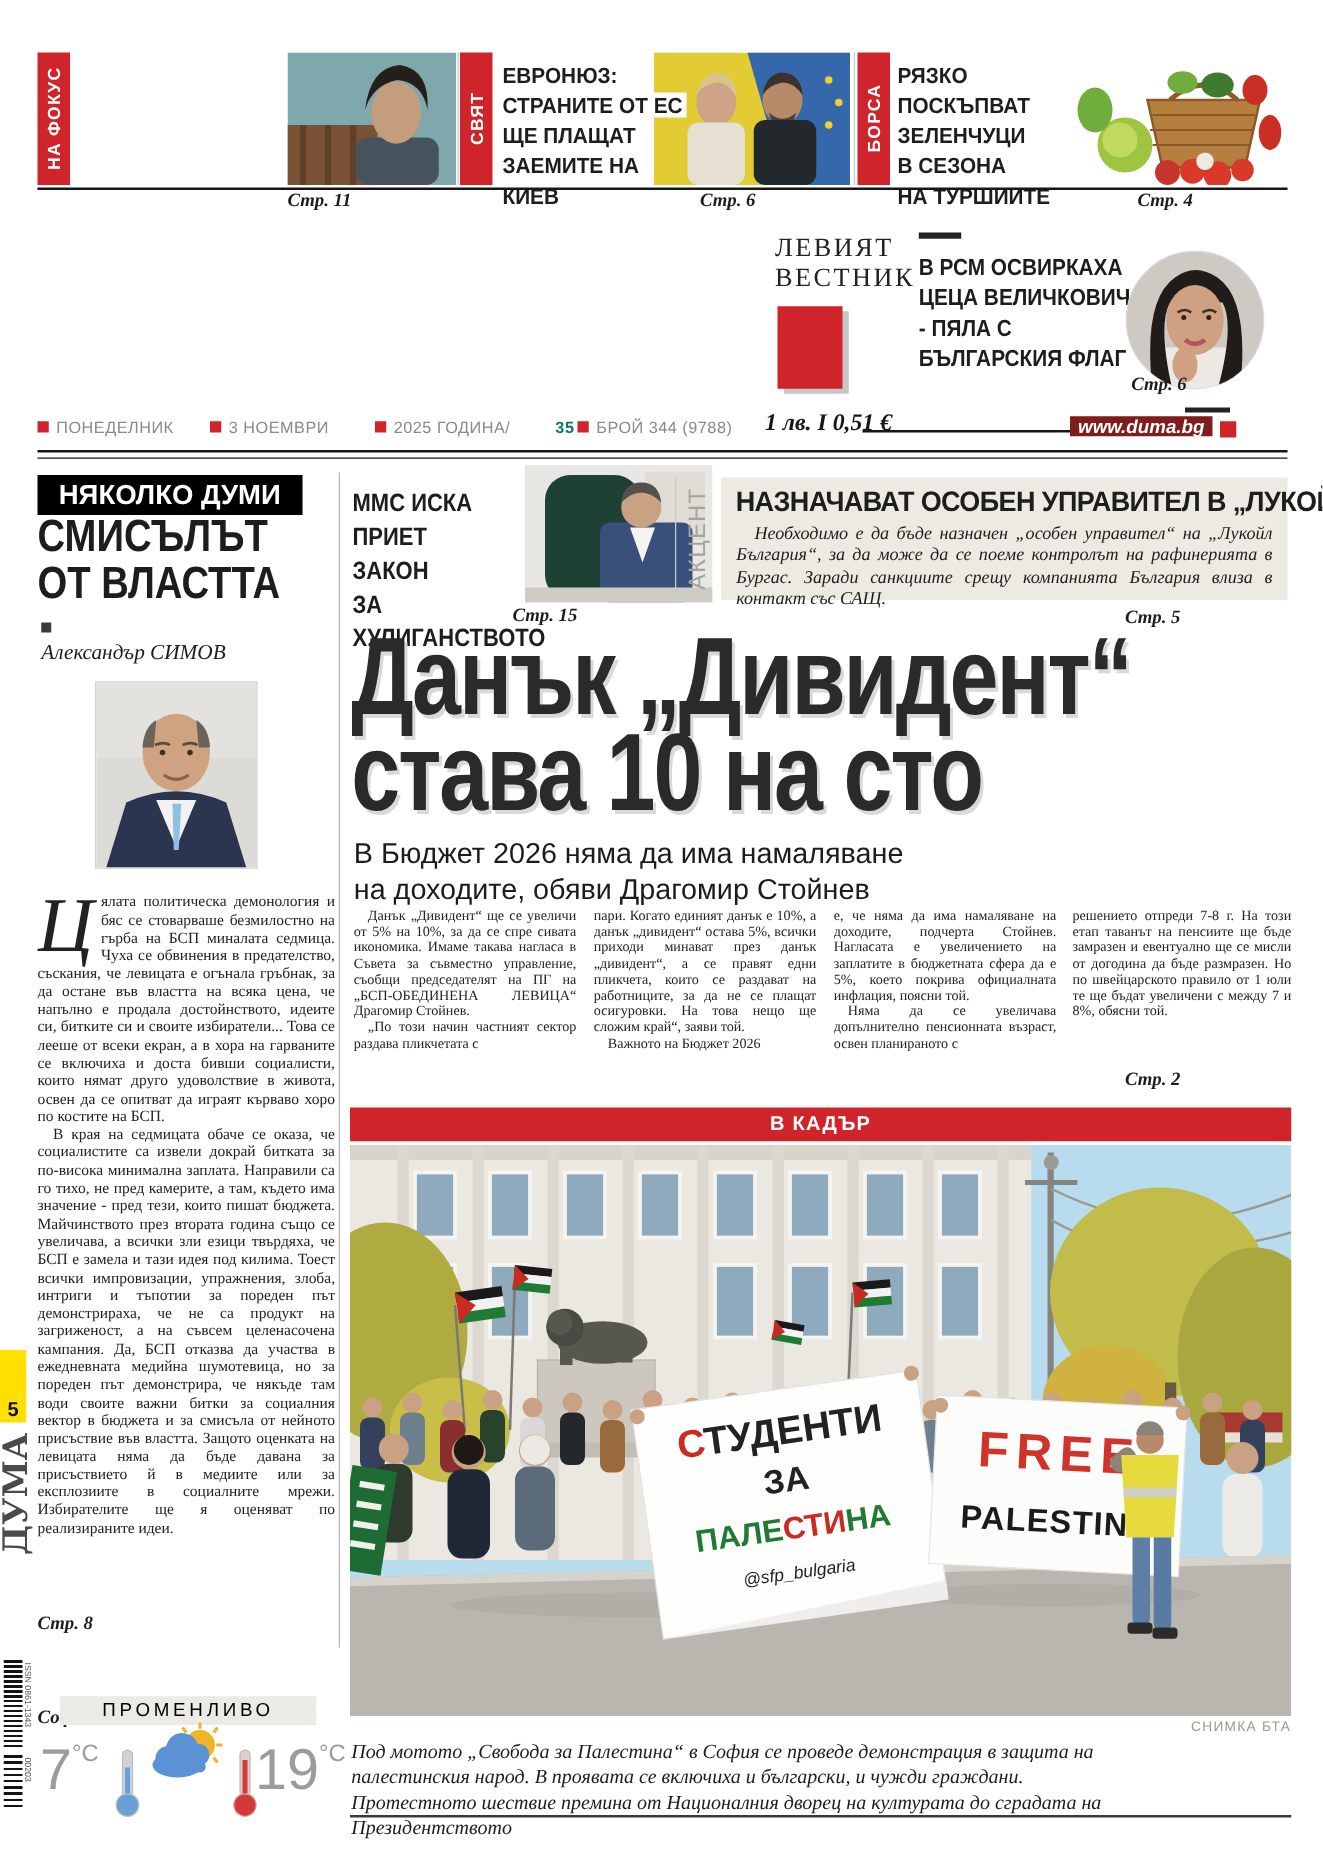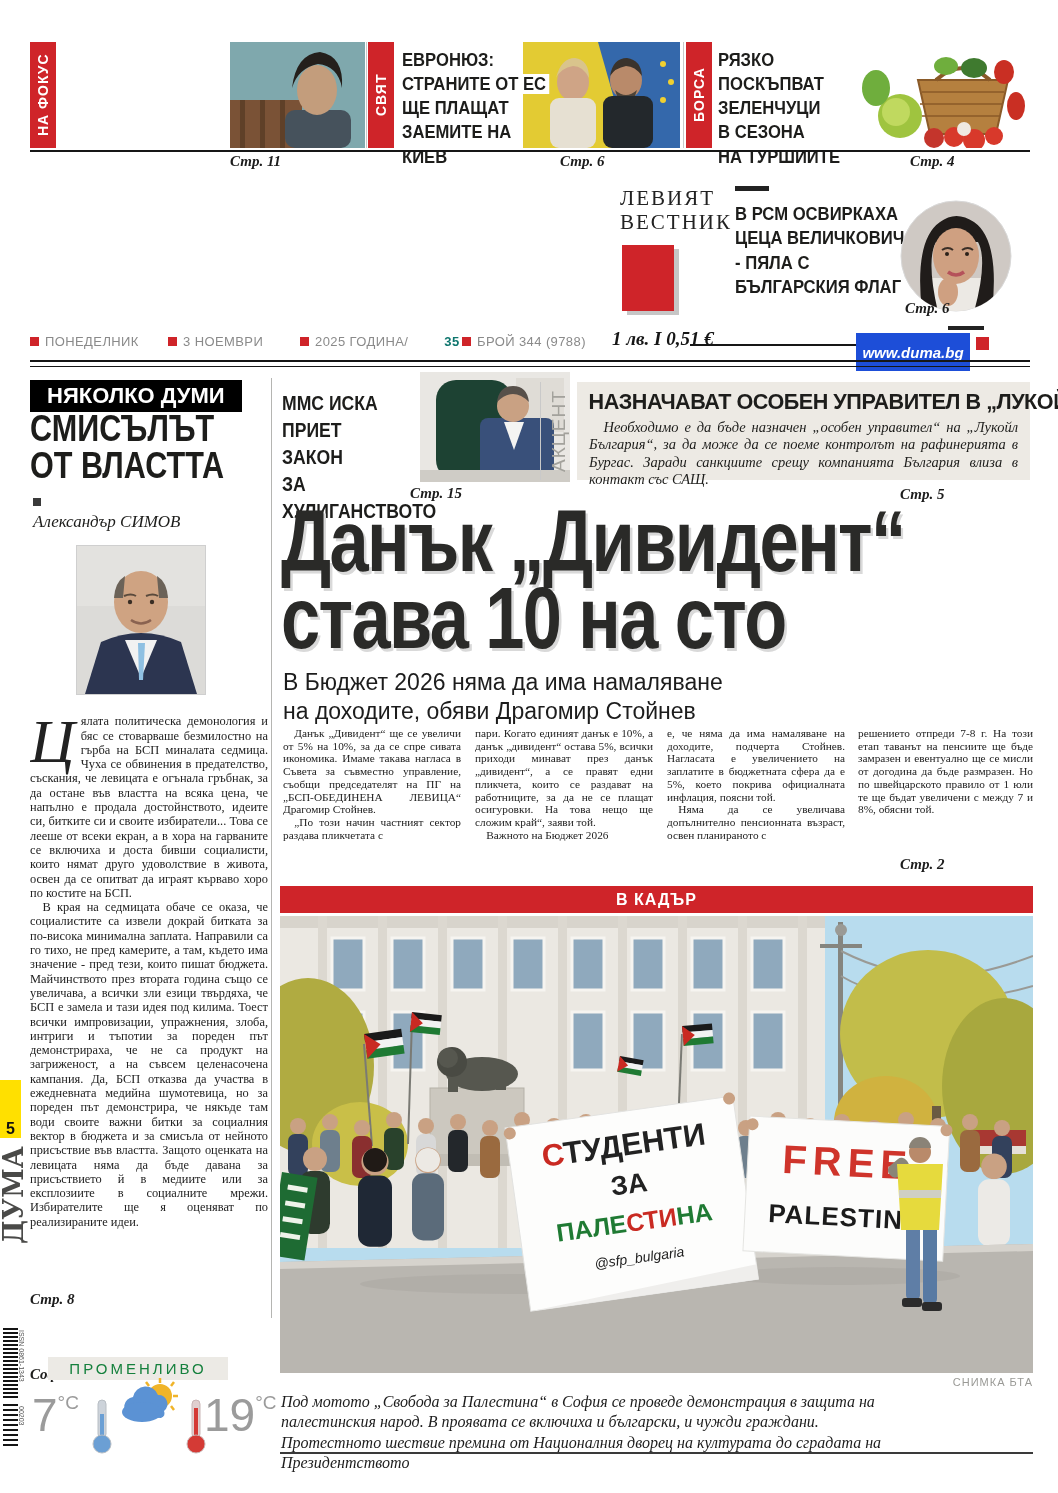--- a/index.html
+++ b/index.html
@@ -138,21 +138,21 @@
       <span class="dl-sq"></span>
       <span>2025 ГОДИНА/</span>
       <span style="color:#0f766e;font-weight:700;margin-left:-6px;padding-left:36px;">35</span>
     </div>
   <div class="abs dl-item" style="left:462px;top:334px;">
       <span class="dl-sq"></span>
       <span>БРОЙ 344 (9788)</span>
     </div>
   <div class="abs serif" style="left:612px;top:328px;font-size:19px;font-weight:700;font-style:italic;color:#161616;">1 лв. I 0,51 €</div>
   <div class="abs rule" style="left:690px;top:344px;width:168px;height:2px;"></div>
-  <div class="abs" style="left:856px;top:333px;width:114px;height:38px;background:#1d4ed8;color:#fff;font-weight:700;font-style:italic;font-size:15px;display:flex;align-items:center;justify-content:center;">www.duma.bg</div>
+  <div class="abs" style="left:856px;top:333px;width:114px;height:16px;background:#7f1d1d;color:#fff;font-weight:700;font-style:italic;font-size:15px;display:flex;align-items:center;justify-content:center;">www.duma.bg</div>
   <div class="abs" style="left:976px;top:337px;width:13px;height:13px;background:#cf2429;"></div>
   <div class="abs" style="left:30px;top:360px;width:1000px;height:4px;border-top:2px solid #161616;border-bottom:1px solid #161616;"></div>
 
   <div class="abs" style="left:30px;top:380px;background:#000000;color:#fff;font-weight:700;font-size:22px;padding:3px 17px;">НЯКОЛКО ДУМИ</div>
   <div class="abs" style="left:30px;top:410px;width:245px;font-weight:700;font-size:36px;line-height:1.03;white-space:pre-line;transform:scaleX(.85);transform-origin:0 0;color:#1d1d1b;">СМИСЪЛЪТ
 ОТ ВЛАСТТА</div>
   <div class="abs" style="left:33px;top:498px;width:8px;height:8px;background:#3a3a3a;"></div>
   <div class="abs serif" style="left:33px;top:512px;font-style:italic;font-size:17px;">Александър СИМОВ</div>
   <svg class="abs" style="left:76px;top:545px;border:1px solid #cfcfcf;" width="128" height="148">
     <rect width="128" height="148" fill="#dcdbd8"></rect>
@@ -168,21 +168,21 @@
       <circle cx="75" cy="56" r="2.2" fill="#3a2e24"></circle>
     <path d="M54,74 q10,7 20,0" stroke="#8a6250" stroke-width="2.5" fill="none"></path>
   </svg>
   <div class="abs body-col" style="left:30px;top:700px;width:238px;height:592px;font-size:12.4px;line-height:14.3px;">
     <span class="serif" style="float:left;font-size:62px;line-height:46px;padding:4px 6px 0 0;font-style:italic;">Ц</span><span>ялата политическа демонология и бяс се стоварваше безмилостно на гърба на БСП миналата седмица. Чуха се обвинения в предателство, съскания, че левицата е огънала гръбнак, за да остане във властта на всяка цена, че напълно е продала достойнството, идеите си, битките си и своите избиратели... Това се лееше от всеки екран, а в хора на гарваните се включиха и доста бивши социалисти, които нямат друго удоволствие в живота, освен да се опитват да играят кърваво хоро по костите на БСП.
  В края на седмицата обаче се оказа, че социалистите са извели докрай битката за по-висока минимална заплата. Направили са го тихо, не пред камерите, а там, където има значение - пред тези, които пишат бюджета. Майчинството през втората година също се увеличава, а всички зли езици твърдяха, че БСП е замела и тази идея под килима. Тоест всички импровизации, упражнения, злоба, интриги и тъпотии за пореден път демонстрираха, че не са продукт на загриженост, а на съвсем целенасочена кампания. Да, БСП отказва да участва в ежедневната медийна шумотевица, но за пореден път демонстрира, че някъде там води своите важни битки за социалния вектор в бюджета и за смисъла от нейното присъствие във властта. Защото оценката на левицата няма да бъде давана за присъствието й в медиите или за експлозиите в социалните мрежи. Избирателите ще я оценяват по реализираните идеи.</span>
   </div>
   <div class="abs pgref" style="left:30px;top:1291px;width:238px;">Стр. 8</div>
 
   <div class="abs serif" style="left:30px;top:1366px;width:238px;text-align:left;font-weight:700;font-style:italic;font-size:15px;">София</div>
-  <div class="abs" style="left:48px;top:1357px;width:180px;height:23px;background:#eceae5;color:#15803d;font-size:15px;letter-spacing:3px;display:flex;align-items:center;justify-content:center;">ПРОМЕНЛИВО</div>
+  <div class="abs" style="left:48px;top:1357px;width:205px;height:23px;background:#eceae5;color:#000000;font-size:15px;letter-spacing:3px;display:flex;align-items:center;justify-content:center;">ПРОМЕНЛИВО</div>
   <div class="abs" style="left:32px;top:1388px;color:#9b9b9b;font-size:46px;font-weight:400;"><span>7</span><span style="font-size:19px;vertical-align:22px;">°C</span></div>
   <svg class="abs" style="left:92px;top:1398px;" width="20" height="58">
     <rect x="6" y="2" width="8" height="38" rx="4" fill="#cdd3da" stroke="#b8bec4"></rect>
     <rect x="8" y="16" width="4" height="24" fill="#6b9fd4"></rect>
     <circle cx="10" cy="46" r="9" fill="#6b9fd4" stroke="#b8bec4"></circle>
   </svg>
   <svg class="abs" style="left:116px;top:1376px;" width="66" height="56">
     <circle cx="44" cy="20" r="12" fill="#f0b429"></circle>
     <g stroke="#f0b429" stroke-width="2.5">
         <path d="M44,2 v5 M58,6 l-3,4 M62,20 h-5 M58,34 l-3,-4 M30,6 l3,4"></path>

